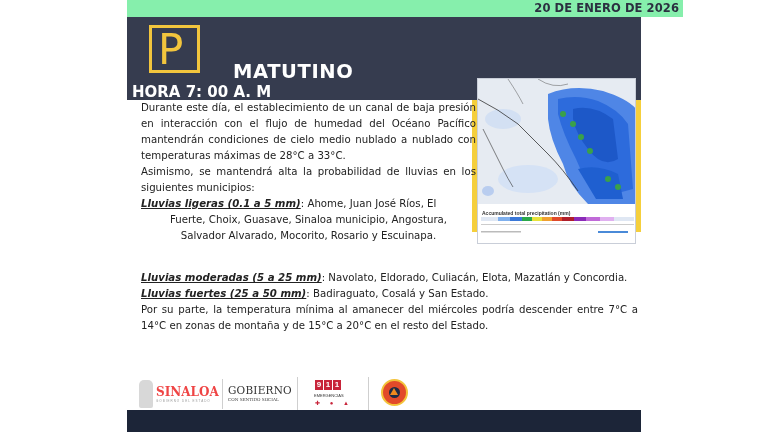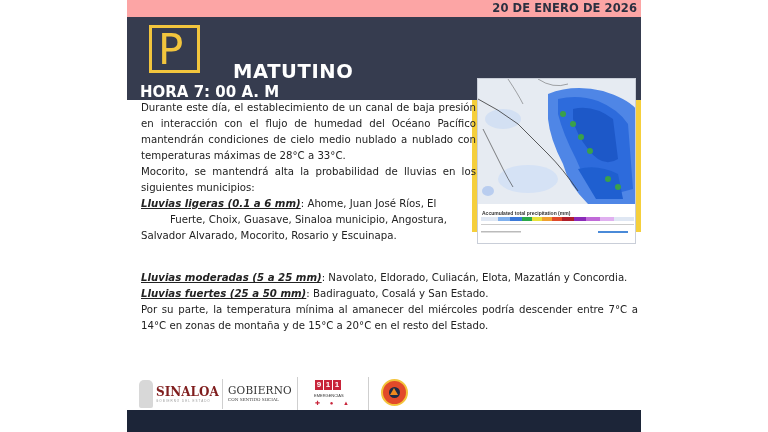--- a/index.html
+++ b/index.html
@@ -1,38 +1,38 @@
 <!DOCTYPE html>
 <html><head>
 <meta charset="utf-8">
 <style>
   * { box-sizing: border-box; margin: 0; padding: 0; }
   html, body { width: 768px; height: 432px; overflow: hidden; background: #ffffff; }
   body { position: relative; font-family: "Liberation Sans", sans-serif; }
   .card { position: absolute; left: 127px; top: 0; width: 514px; height: 432px; background: #ffffff; }
-  .topbar { position: absolute; left: 0; top: 0; width: 514px; height: 17px; background: #fca5a5; }
+  .topbar { position: absolute; left: 0; top: 0; width: 556px; height: 17px; background: #86efac; }
   .date { position: absolute; right: 4px; top: 1px; font-family: "DejaVu Sans", sans-serif; font-weight: bold; font-size: 11.5px; color: #2b3040; letter-spacing: 0.1px; }
   .header { position: absolute; left: 0; top: 17px; width: 514px; height: 83px; background: #363c4f; }
   .pbox { position: absolute; left: 22px; top: 8px; width: 51px; height: 48px; border: 3px solid #f2c53d; }
   .pbox span { position: absolute; left: 6px; top: -2px; font-family: "DejaVu Sans", sans-serif; font-size: 42px; color: #f2c53d; font-weight: normal; line-height: 48px; }
   .title1 { position: absolute; left: 106px; top: 19px; font-family: "DejaVu Sans", sans-serif; font-weight: bold; font-size: 19.5px; color: #ffffff; letter-spacing: 0.6px; white-space: nowrap; }
   .title2 { position: absolute; left: 106px; top: 43px; font-family: "DejaVu Sans", sans-serif; font-weight: bold; font-size: 19.5px; color: #ffffff; letter-spacing: 0.6px; }
-  .hora { position: absolute; left: 13px; top: 66px; font-family: "DejaVu Sans", sans-serif; font-weight: bold; font-size: 15px; color: #ffffff; }
+  .hora { position: absolute; left: 5px; top: 66px; font-family: "DejaVu Sans", sans-serif; font-weight: bold; font-size: 15px; color: #ffffff; }
   .ystrip-l { position: absolute; left: 345px; top: 100px; width: 5px; height: 132px; background: #f5cf3c; }
   .ystrip-r { position: absolute; left: 509px; top: 100px; width: 5px; height: 132px; background: #f5cf3c; }
   .map { position: absolute; left: 350px; top: 78px; width: 159px; height: 166px; background: #e9edf3; overflow: hidden; border: 1px solid #c9ced8; }
   .map svg { display: block; }
   .map-legend-title { position: absolute; left: 4px; top: 131px; font-size: 5px; font-weight: bold; color: #333; white-space: nowrap; }
   .body-text { position: absolute; left: 14px; top: 100px; width: 335px; font-family: "DejaVu Sans", sans-serif; font-size: 10.2px; line-height: 16px; color: #222; text-align: justify; }
   .body-text.wide { width: 497px; }
   .p { display: block; }
   .lbl { font-weight: bold; font-style: italic; text-decoration: underline; }
   .logos { position: absolute; left: 0; top: 374px; width: 514px; height: 36px; }
   .coat { position: absolute; left: 12px; top: 6px; width: 14px; height: 28px; background: #d8d8d8; border-radius: 5px 5px 2px 2px; }
-  .sinaloa { position: absolute; left: 29px; top: 11px; font-family: "DejaVu Serif", serif; font-weight: bold; font-size: 12px; color: #7f1d1d; }
+  .sinaloa { position: absolute; left: 29px; top: 11px; font-family: "DejaVu Serif", serif; font-weight: bold; font-size: 12px; color: #ef4444; }
   .sinaloa-sub { position: absolute; left: 29px; top: 25px; font-size: 3px; color: #999; letter-spacing: 1px; }
   .sep { position: absolute; top: 5px; width: 1px; height: 30px; background: #cfcfcf; }
   .gob { position: absolute; left: 101px; top: 10px; font-family: "DejaVu Serif", serif; font-size: 10.5px; color: #333; letter-spacing: 0.2px; }
   .gob-sub { position: absolute; left: 101px; top: 23px; font-family: "DejaVu Serif", serif; font-size: 4.2px; color: #444; }
   .e911 { position: absolute; left: 188px; top: 6px; display: flex; gap: 1px; }
   .e911 span { display: inline-block; width: 8px; height: 10px; background: #c8243a; color: #fff; font-size: 8px; font-weight: bold; text-align: center; line-height: 10px; }
   .e911-sub { position: absolute; left: 187px; top: 19px; font-size: 4px; color: #333; }
   .e911-icons { position: absolute; left: 188px; top: 25px; font-size: 6px; color: #c8243a; letter-spacing: 4px; }
   .pc { position: absolute; left: 254px; top: 5px; width: 27px; height: 27px; border-radius: 50%; background: #e24a2a; border: 2px solid #f3c33a; }
   .pc::after { content: ""; position: absolute; left: 6px; top: 6px; width: 11px; height: 11px; border-radius: 50%; background: #1f2a44; }
@@ -92,26 +92,26 @@
       <rect x="122" y="138" width="14" height="4" fill="#e0b0f0"></rect>
       <rect x="3" y="145" width="153" height="1" fill="#cccccc"></rect>
       <rect x="3" y="152" width="40" height="1.5" fill="#bbbbbb"></rect>
       <rect x="120" y="152" width="30" height="2" fill="#4a8ad8"></rect>
     </svg>
     <div class="map-legend-title">Accumulated total precipitation (mm)</div>
   </div>
 
   <div class="body-text">
     <span class="p">Durante este día, el establecimiento de un canal de baja presión en interacción con el flujo de humedad del Océano Pacífico mantendrán condiciones de cielo medio nublado a nublado con temperaturas máximas de 28°C a 33°C.</span>
-    <span class="p">Mocorito, se mantendrá alta la probabilidad de lluvias en los siguientes municipios:</span>
+    <span class="p">Asimismo, se mantendrá alta la probabilidad de lluvias en los siguientes municipios:</span>
     <span class="p">
-      <span class="lbl">Lluvias ligeras (0.1 a 6 mm)</span><span>: Ahome, Juan José Ríos, El</span>
+      <span class="lbl">Lluvias ligeras (0.1 a 5 mm)</span><span>: Ahome, Juan José Ríos, El</span>
     </span>
     <span class="p" style="text-align:center">Fuerte, Choix, Guasave, Sinaloa municipio, Angostura,</span>
-    <span class="p" style="text-align:left">Salvador Alvarado, Mocorito, Rosario y Escuinapa.</span>
+    <span class="p" style="text-align:center">Salvador Alvarado, Mocorito, Rosario y Escuinapa.</span>
   </div>
 
   <div class="body-text wide" style="top:270px">
     <span class="p">
       <span class="lbl">Lluvias moderadas (5 a 25 mm)</span><span>: Navolato, Eldorado, Culiacán, Elota, Mazatlán y Concordia.</span>
     </span>
     <span class="p">
       <span class="lbl">Lluvias fuertes (25 a 50 mm)</span><span>: Badiraguato, Cosalá y San Estado.</span>
     </span>
     <span class="p">Por su parte, la temperatura mínima al amanecer del miércoles podría descender entre 7°C a 14°C en zonas de montaña y de 15°C a 20°C en el resto del Estado.</span>

